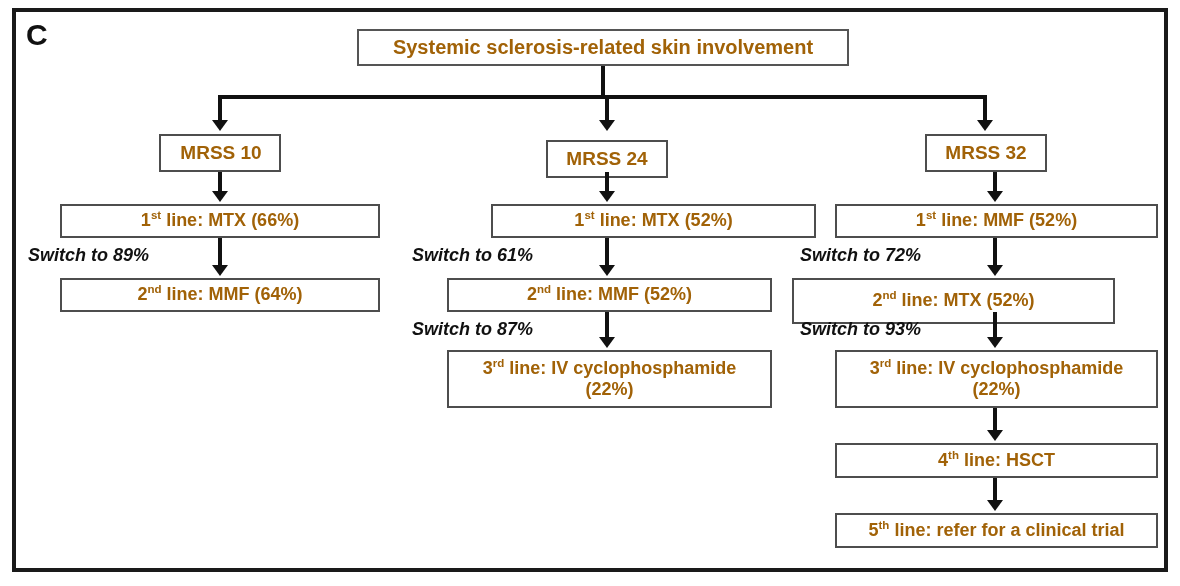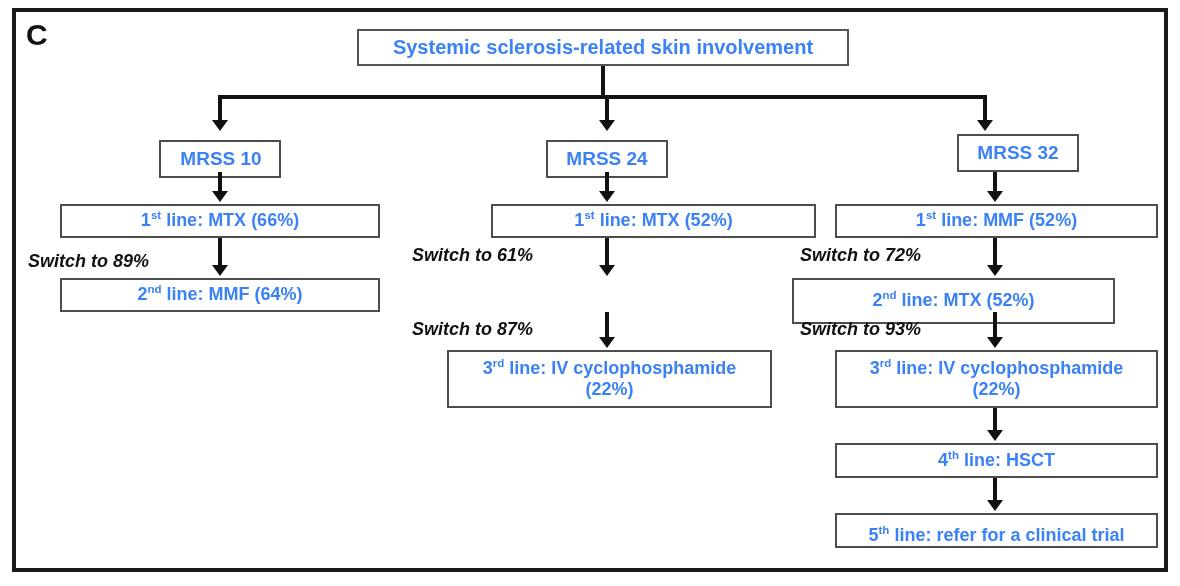--- a/index.html
+++ b/index.html
@@ -48,21 +48,21 @@
   
   .fbox {
     position: absolute;
     box-sizing: border-box;
     border: 2px solid #4d4d4d;
     background: #ffffff;
     display: flex;
     align-items: center;
     justify-content: center;
     text-align: center;
-    color: #3b82f6;
+    color: #a16207;
     font-weight: bold;
     line-height: 1.18;
     padding: 0 6px;
   }
   .fbox .lbl { display: block; width: 100%; }
   .fbox sup {
     font-size: 0.64em;
     vertical-align: super;
     line-height: 0;
     font-weight: bold;
@@ -77,54 +77,54 @@
     font-size: 20px;
     border-color: #555555;
   }
 
   
   .mrss-box {
     width: 122px;
     height: 38px;
     font-size: 19px;
   }
-  #mrss-10-box { left: 159px; top: 140px; padding-left: 8px; }
+  #mrss-10-box { left: 159px; top: 134px; padding-left: 8px; }
   #mrss-24-box { left: 546px; top: 140px; }
-  #mrss-32-box { left: 957px; top: 134px; }
+  #mrss-32-box { left: 925px; top: 134px; }
 
   
   .line-box { font-size: 18px; }
 
   
   #c1-line1 { left: 60px;  top: 204px; width: 320px; height: 34px; }
   #c1-line2 { left: 60px;  top: 278px; width: 320px; height: 34px; }
 
   
   #c2-line1 { left: 447px; top: 204px; width: 325px; height: 34px; margin-left: 44px; }
   #c2-line2 { left: 447px; top: 278px; width: 325px; height: 34px; }
   #c2-line3 { left: 447px; top: 350px; width: 325px; height: 58px; }
 
   
   #c3-line1 { left: 835px; top: 204px; width: 323px; height: 34px; }
   #c3-line2 { left: 792px; top: 278px; width: 323px; height: 46px; }
   #c3-line3 { left: 835px; top: 350px; width: 323px; height: 58px; }
   #c3-line4 { left: 835px; top: 443px; width: 323px; height: 35px; }
-  #c3-line5 { left: 835px; top: 513px; width: 323px; height: 35px; align-items: flex-end; }
+  #c3-line5 { left: 835px; top: 513px; width: 323px; height: 35px; }
 
   
   .switch-note {
     position: absolute;
     font-size: 18px;
     font-weight: bold;
     font-style: italic;
     color: #111111;
     white-space: nowrap;
     line-height: 1;
   }
-  #sw-c1-1 { left: 28px;  top: 252px; }
+  #sw-c1-1 { left: 28px;  top: 246px; }
   #sw-c2-1 { left: 412px; top: 246px; }
   #sw-c2-2 { left: 412px; top: 320px; }
   #sw-c3-1 { left: 800px; top: 246px; }
   #sw-c3-2 { left: 800px; top: 320px; }
 
   
   .vline {
     position: absolute;
     background: #111111;
     width: 4px;
@@ -238,20 +238,25 @@
   <div class="fbox line-box" id="c2-line1">
     <span class="lbl">
       <span>1</span><sup>st</sup><span> line: MTX (52%)</span>
     </span>
   </div>
 
   <div class="switch-note" id="sw-c2-1">Switch to 61%</div>
   <div class="vline" id="c2-v2"></div>
   <div class="arrowhead" id="c2-a2"></div>
 
+  <div class="fbox line-box" id="c2-line2">
+    <span class="lbl">
+      <span>2</span><sup>nd</sup><span> line: MMF (52%)</span>
+    </span>
+  </div>
 
   <div class="switch-note" id="sw-c2-2">Switch to 87%</div>
   <div class="vline" id="c2-v3"></div>
   <div class="arrowhead" id="c2-a3"></div>
 
   <div class="fbox line-box" id="c2-line3">
     <span class="lbl">
       <span>3</span><sup>rd</sup><span> line: IV cyclophosphamide</span><br><span>(22%)</span>
     </span>
   </div>

